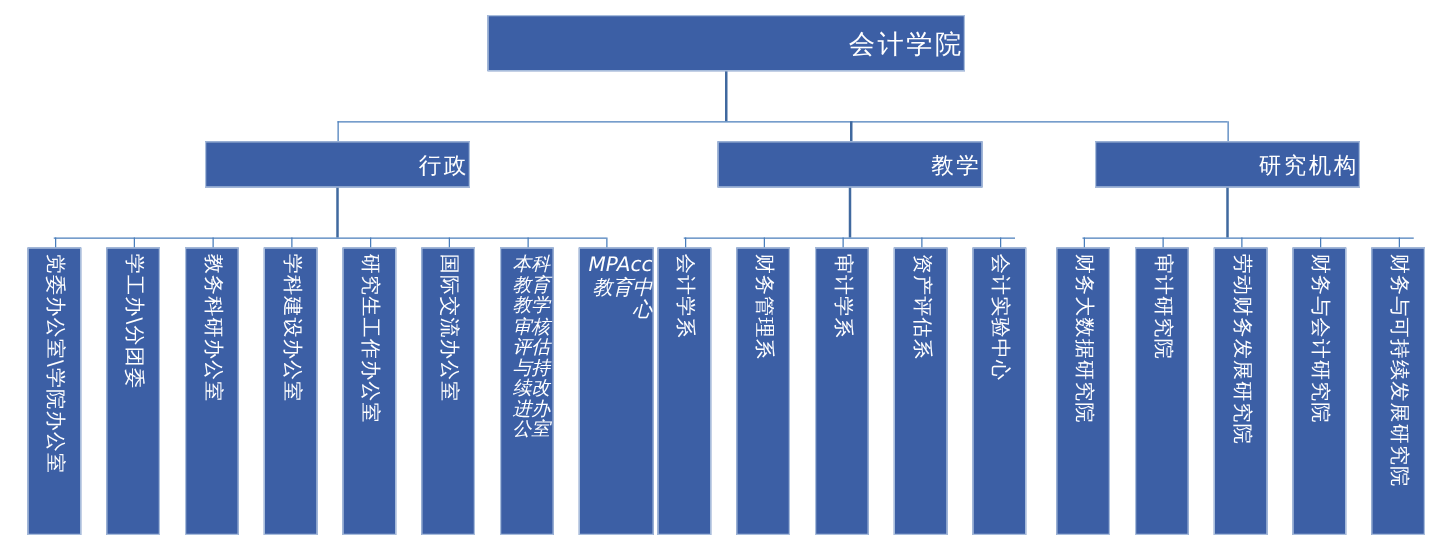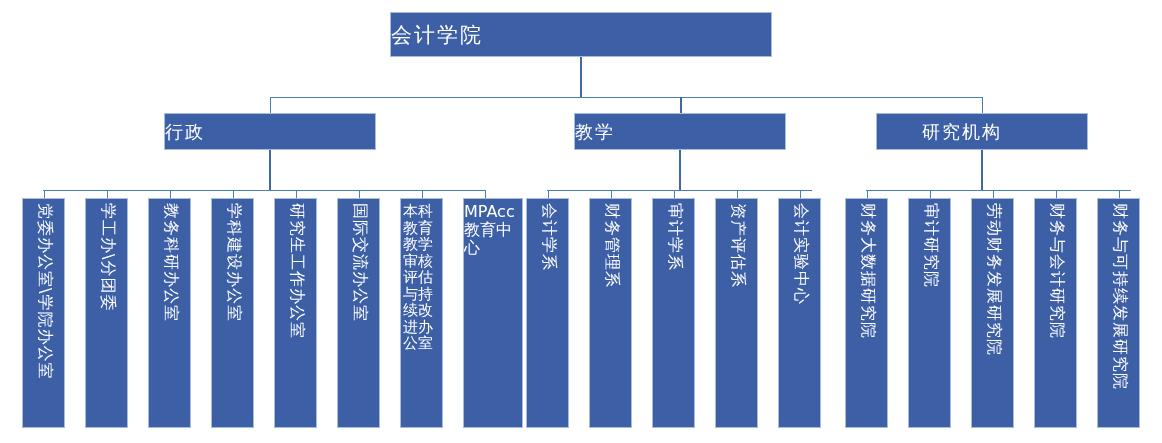--- a/index.html
+++ b/index.html
@@ -40,21 +40,21 @@
 
   
   .node {
     position: absolute;
     background: #3c5fa5;
     border: 1px solid #a8bddc;
     box-sizing: border-box;
     color: #ffffff;
     display: flex;
     align-items: center;
-    justify-content: flex-start;
+    justify-content: flex-end;
     overflow: hidden;
   }
 
   .node.root {
     font-size: 21px;
     letter-spacing: 2px;
   }
   .node.level2 {
     font-size: 18px;
     letter-spacing: 2px;
@@ -74,24 +74,25 @@
     font-size: 16px;
     line-height: 1.0;
     letter-spacing: 1px;
     white-space: nowrap;
     transform: translateX(1px);
   }
   
   .vtext-up {
     font-size: 16px;
     line-height: 1.12;
-    text-align: left;
+    text-align: right;
     width: 100%;
     word-break: break-all;
     letter-spacing: 0px;
+    font-style: italic;
   }
   .vtext-up.two-per-line {
     font-size: 15px;
     line-height: 1.1;
     letter-spacing: 0px;
     padding: 0 2px;
     box-sizing: border-box;
   }
 </style>
 </head>

